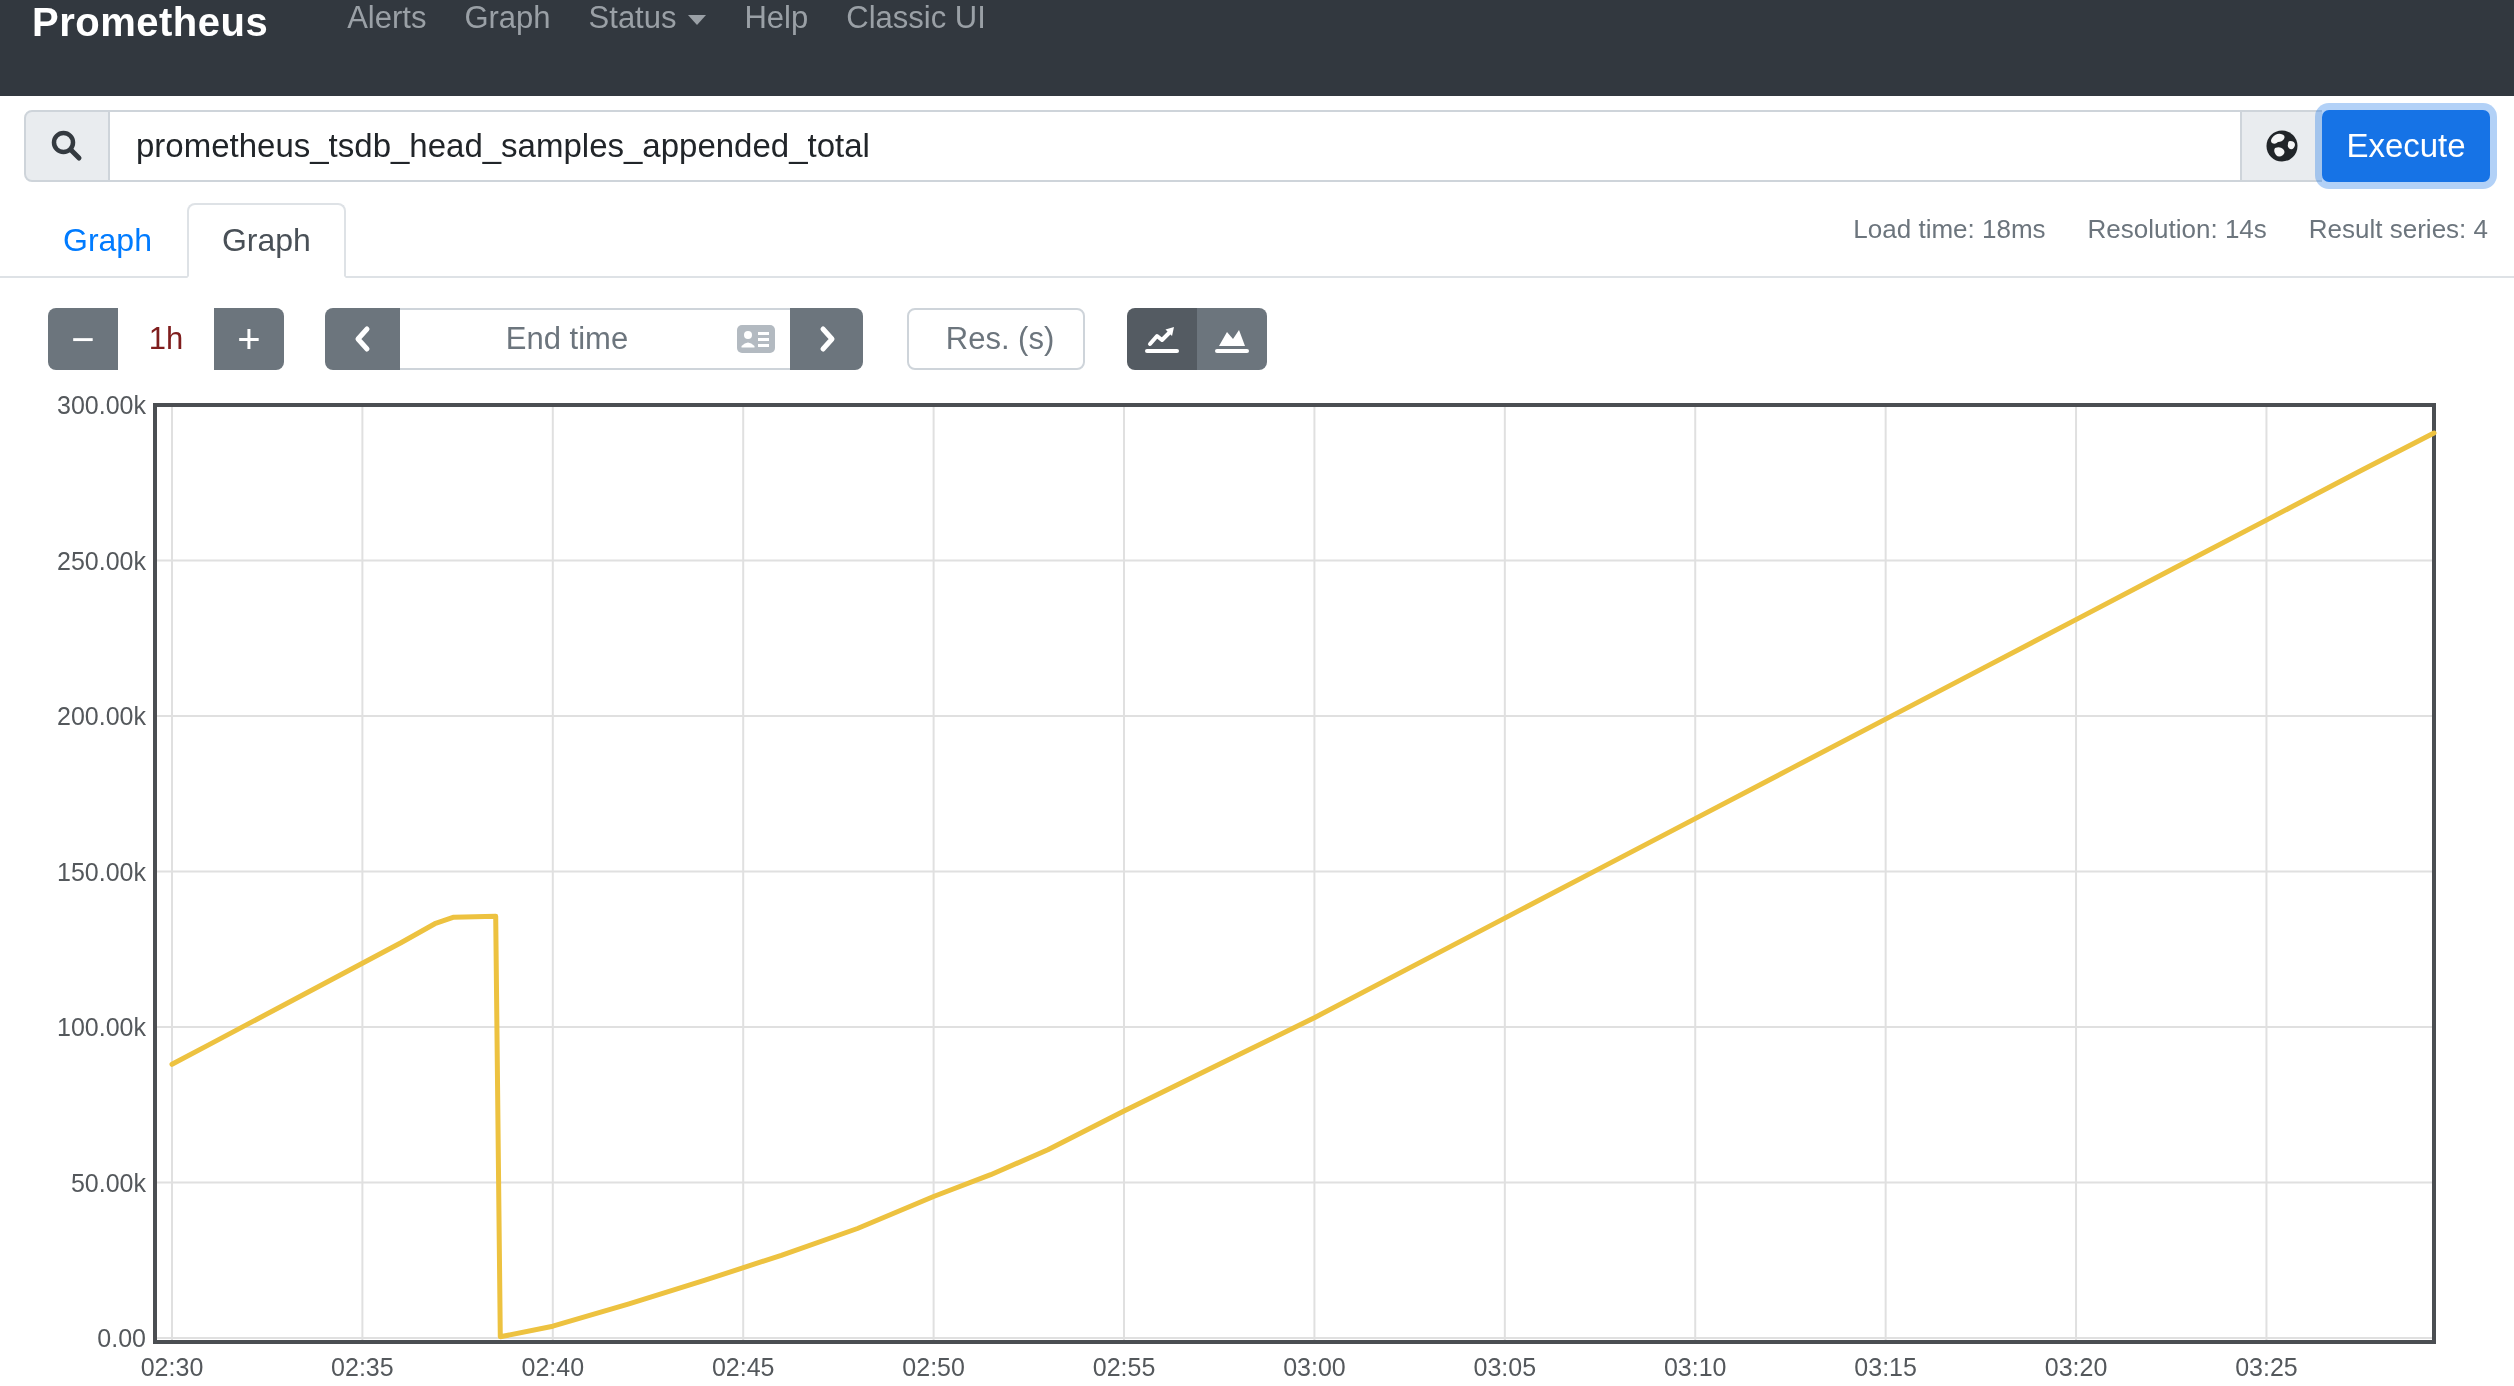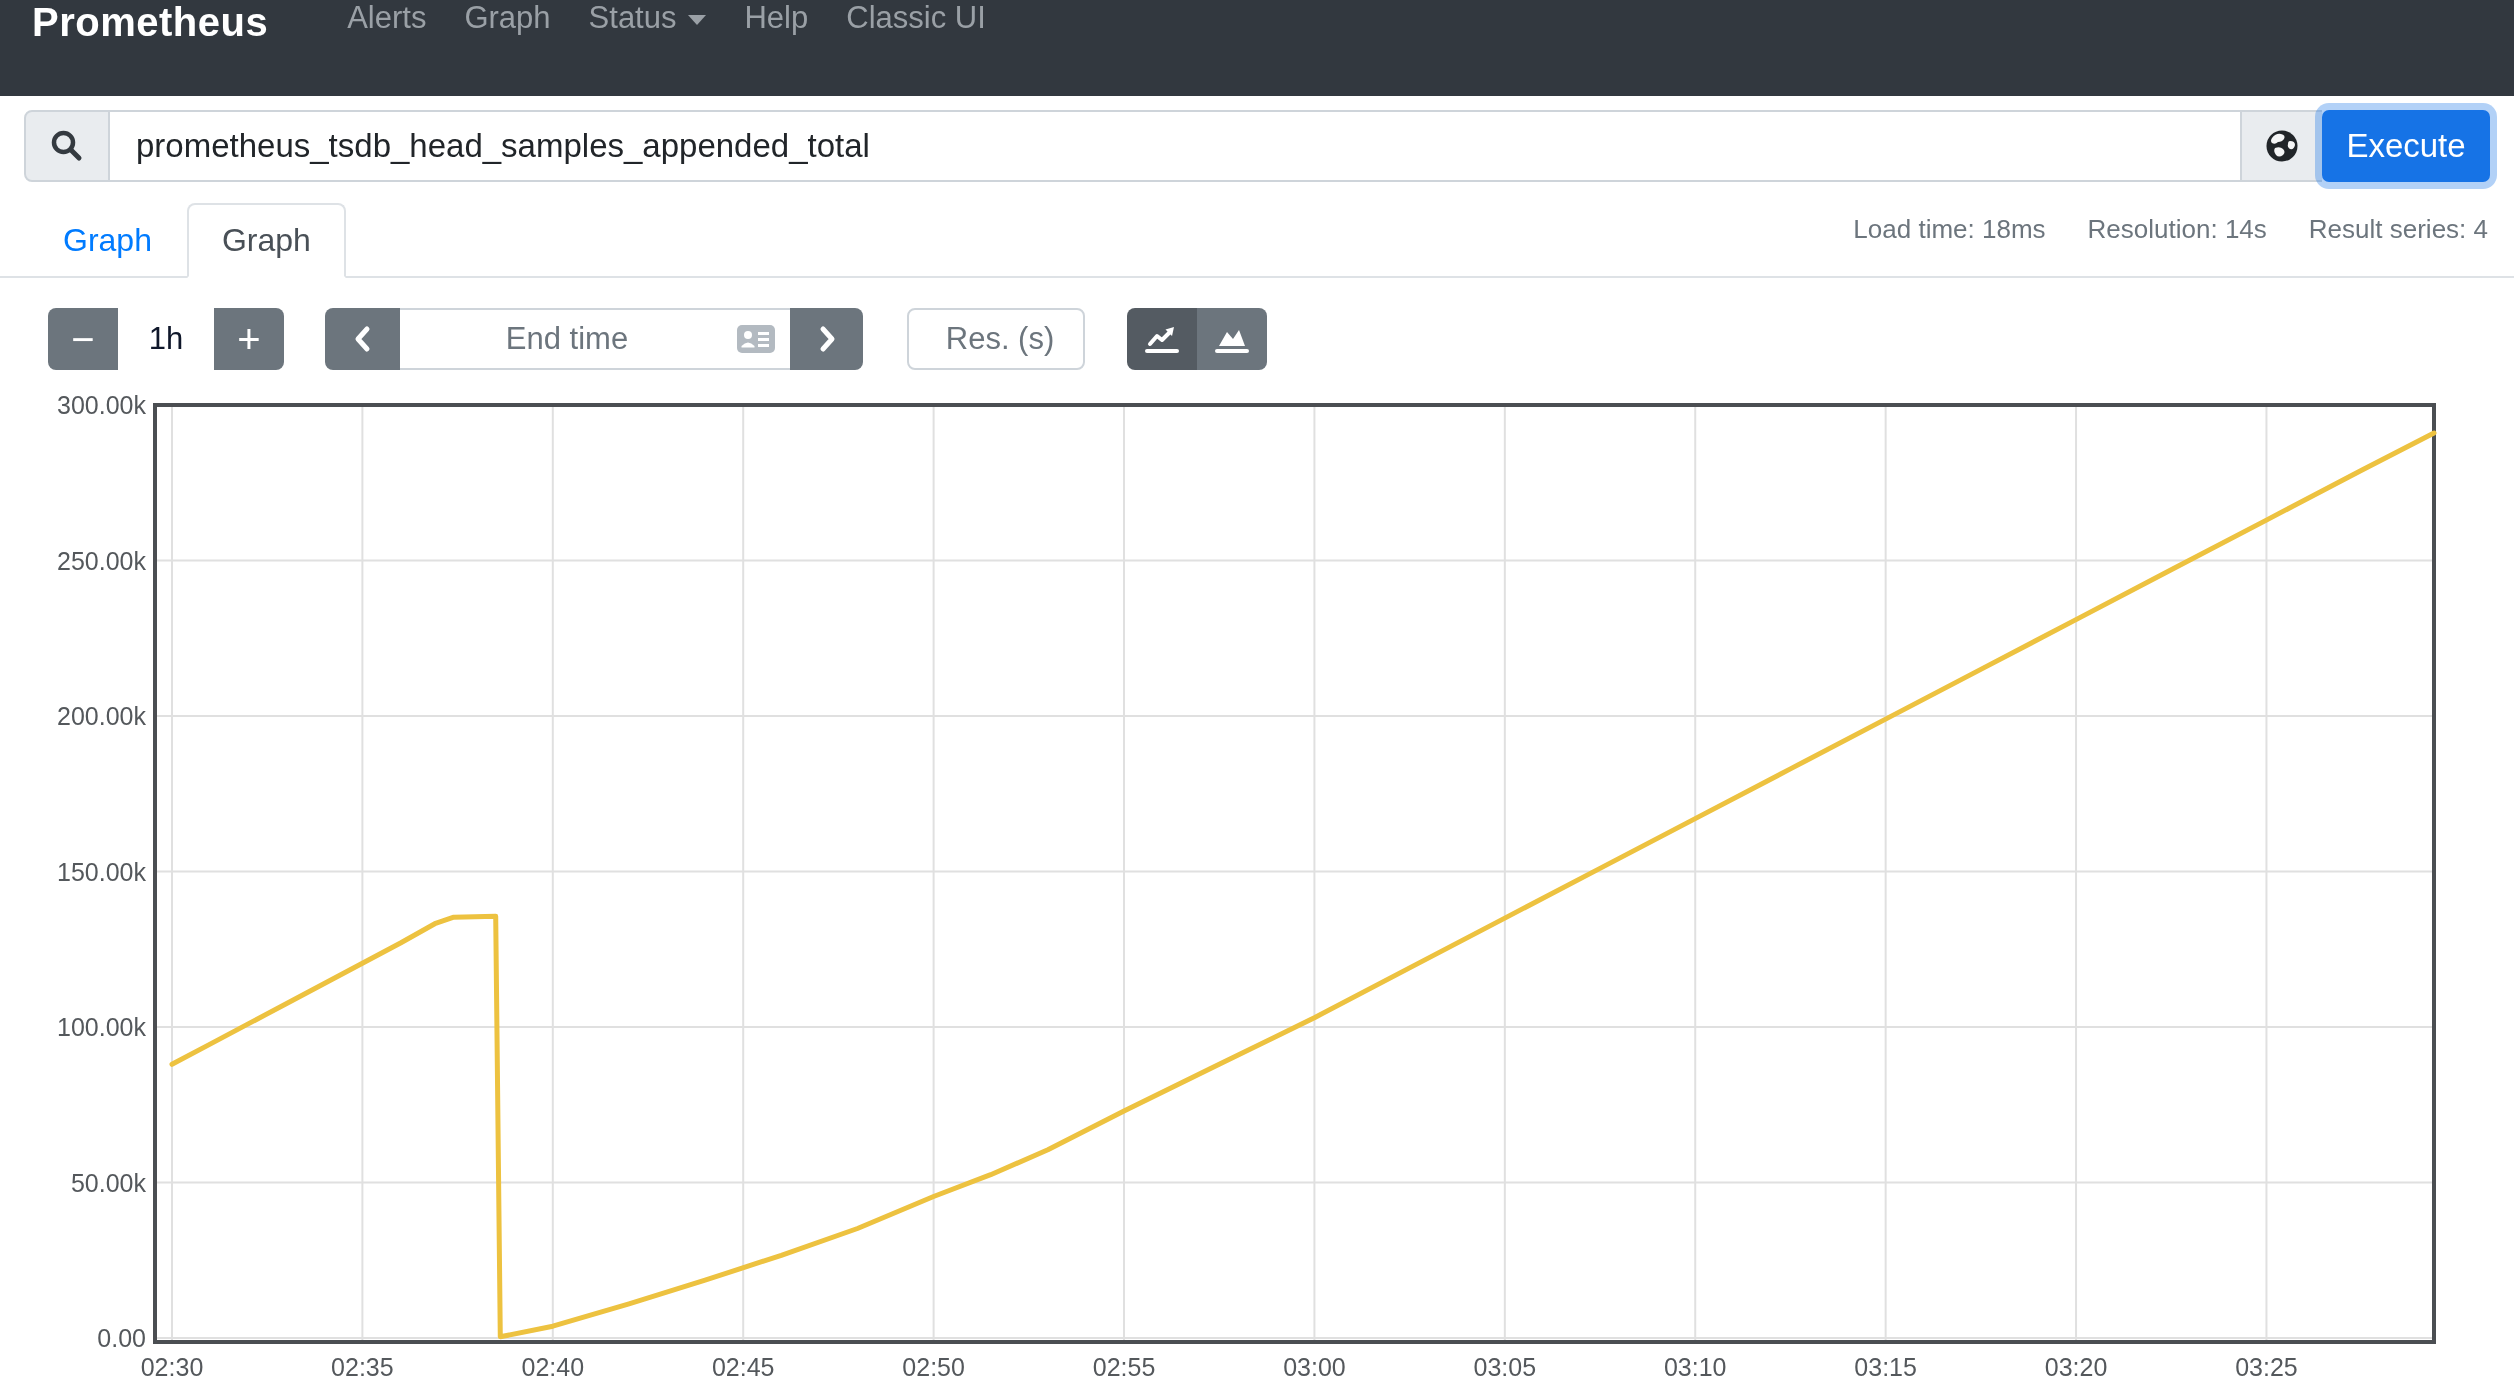--- a/index.html
+++ b/index.html
@@ -35,21 +35,21 @@
   .stats { position:absolute; right:26px; top:8px; font-size:26px; color:#6c757d; display:flex; }
   .stats span { margin-left:42px; }
 
   
   .controls-row { display:flex; align-items:center; margin:30px 0 0 48px; height:62px; }
   .grp { display:flex; height:62px; }
   .btn-sec { background:#6c757d; border:none; color:#fff; width:70px; height:62px; cursor:pointer;
     display:flex; align-items:center; justify-content:center; font-size:40px; font-family:"Liberation Sans",sans-serif; }
   .rnd-l { border-radius:8px 0 0 8px; }
   .rnd-r { border-radius:0 8px 8px 0; }
-  .dur-input { width:96px; height:62px; border:none; text-align:center; font-size:31px; color:#0f172a;
+  .dur-input { width:96px; height:62px; border:none; text-align:center; font-size:31px; color:#7f1d1d;
     outline:none; font-family:"Liberation Sans",sans-serif; }
   .time-grp { margin-left:41px;border-radius:10px; }
   .endtime-wrap { position:relative; }
   .endtime-input { width:390px; height:62px; border:2px solid #ced4da; border-left:none; border-right:none;
     text-align:center; font-size:31px; outline:none; font-family:"Liberation Sans",sans-serif; padding-right:56px; }
   .endtime-wrap svg { position:absolute; right:14px; top:16px; }
   input::placeholder { color:#6c757d; opacity:1; }
   .res-input { margin-left:44px; width:178px; height:62px; border:2px solid #ced4da; border-radius:8px;
     text-align:center; font-size:31px; outline:none; font-family:"Liberation Sans",sans-serif;padding-left:8px; }
   .toggle-grp { margin-left:42px; }

